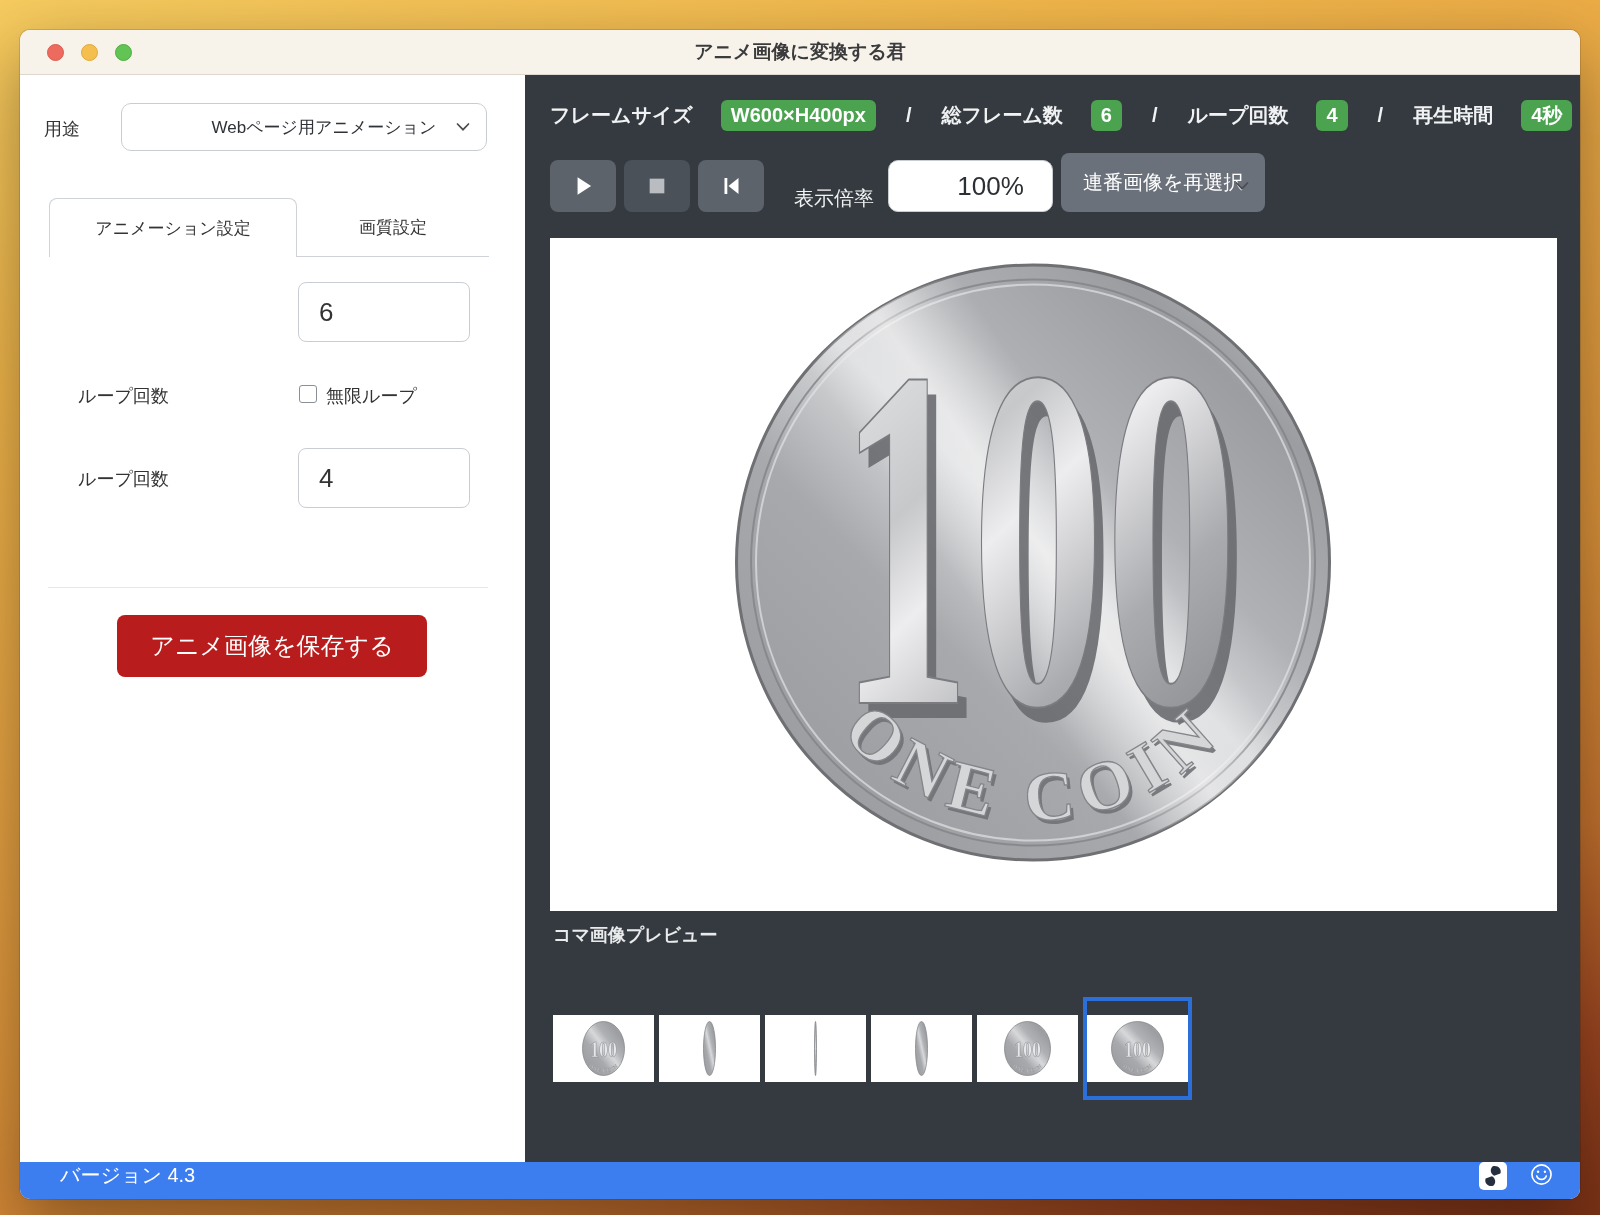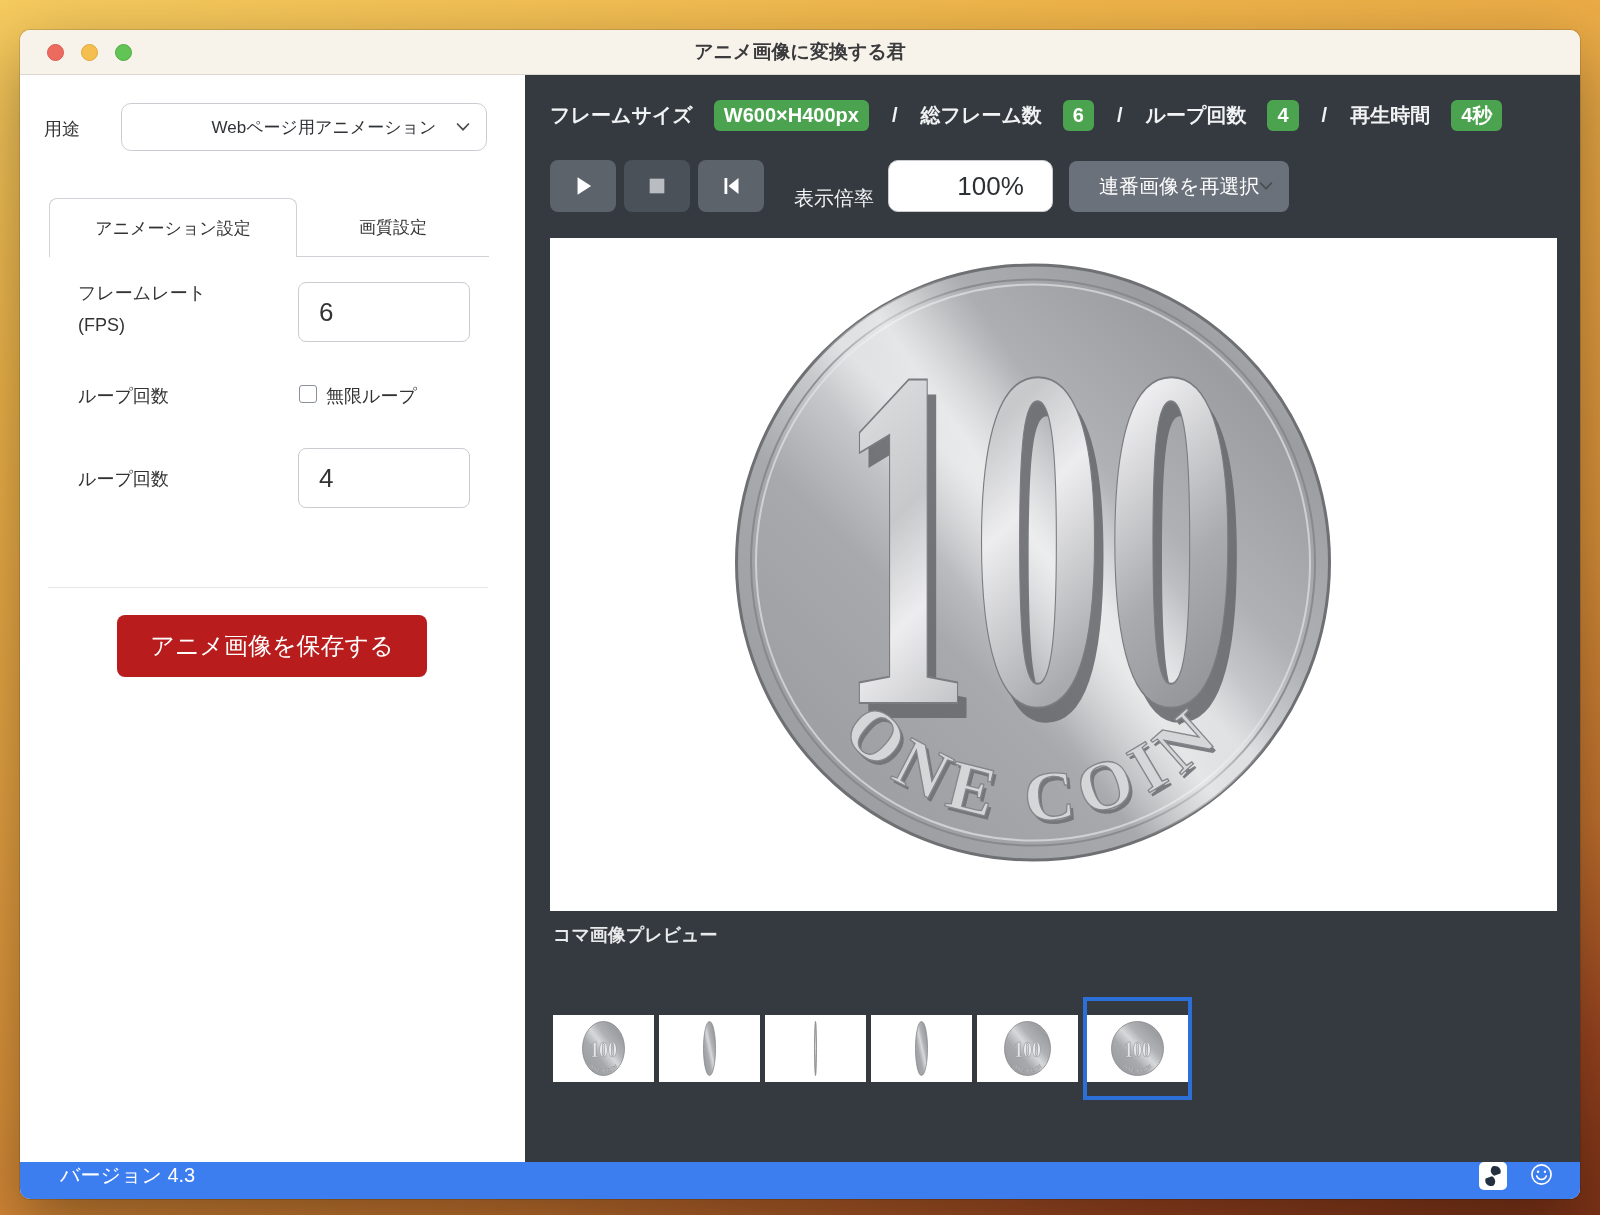--- a/index.html
+++ b/index.html
@@ -72,39 +72,39 @@
     position:absolute; left:97px; top:540px; width:310px; height:62px;
     background:#b91c1c; color:#fff; font-size:24px; border:none; border-radius:8px;
     font-family:"Liberation Sans", sans-serif; display:flex; align-items:center; justify-content:center;
     cursor:pointer;
   }
 
   
   .panel { flex:1 1 auto; background:#343a40; position:relative; }
   .info-row {
     position:absolute; left:25px; top:24px; height:32px;
-    display:flex; align-items:center; gap:21px;
+    display:flex; align-items:center; gap:28px;
     color:#f1f2f3; font-size:20px; font-weight:bold; white-space:nowrap;
   }
   .badge {
     background:#4ba350; color:#fff; font-size:20px; font-weight:bold;
     border-radius:6px; padding:3px 10px 4px; line-height:1.2;
   }
   .slash { font-weight:bold; padding:0 2px; }
 
   .controls { position:absolute; left:25px; top:85px; height:52px; display:flex; align-items:flex-end; }
   .ctl-btn {
     width:66px; height:52px; border:none; border-radius:8px; background:#5d636b;
     display:flex; align-items:center; justify-content:center; margin-right:8px; cursor:pointer;
   }
   .ctl-btn.stop { background:#4b5158; }
   .zoom-label { color:#f1f2f3; font-size:20px; margin:0 14px 0 22px; }
   .zoom-select { position:static; width:165px; height:52px; font-size:26px; color:#2c2f33; border-radius:10px; }
   .reselect-btn {
-    margin-left:16px; height:51px; padding:0 30px; background:#6b717a; color:#fff;
+    margin-left:8px; height:59px; padding:0 22px; background:#6b717a; color:#fff;
     border:none; border-radius:8px; font-size:20px; font-family:"Liberation Sans", sans-serif; cursor:pointer;
   }
 
   .preview { position:absolute; left:25px; top:163px; width:1007px; height:673px; background:#fff; }
   .preview svg { display:block; width:100%; height:100%; }
   .serif { font-family:"Liberation Serif", serif; font-weight:bold; }
 
   .preview-label { position:absolute; left:28px; top:848px; color:#e9eaeb; font-size:18px; font-weight:600; }
 
   .thumb-row { position:absolute; left:28px; top:922px; height:103px; display:flex; align-items:center; gap:5px; }
@@ -183,24 +183,20 @@
               <path d="M1.5 1.5 L7 7.2 L12.5 1.5" fill="none" stroke="#4a4d52" stroke-width="1.7" stroke-linecap="round"></path>
             </svg>
         </span>
       </div>
 
       <div class="tabs">
         <div class="tab active">アニメーション設定</div>
         <div class="tab plain">画質設定</div>
       </div>
 
-      <div class="two-line">
-        <div>フレームレート</div>
-        <div>(FPS)</div>
-      </div>
       <input class="num-input input-fps" value="6" style="">
 
       <span class="field-label loop-label-1">ループ回数</span>
       <span class="checkbox"></span>
       <span class="field-label inf-label">無限ループ</span>
 
       <span class="field-label loop-label-2">ループ回数</span>
       <input class="num-input input-loop" value="4" style="">
 
       <div class="divider"></div>

